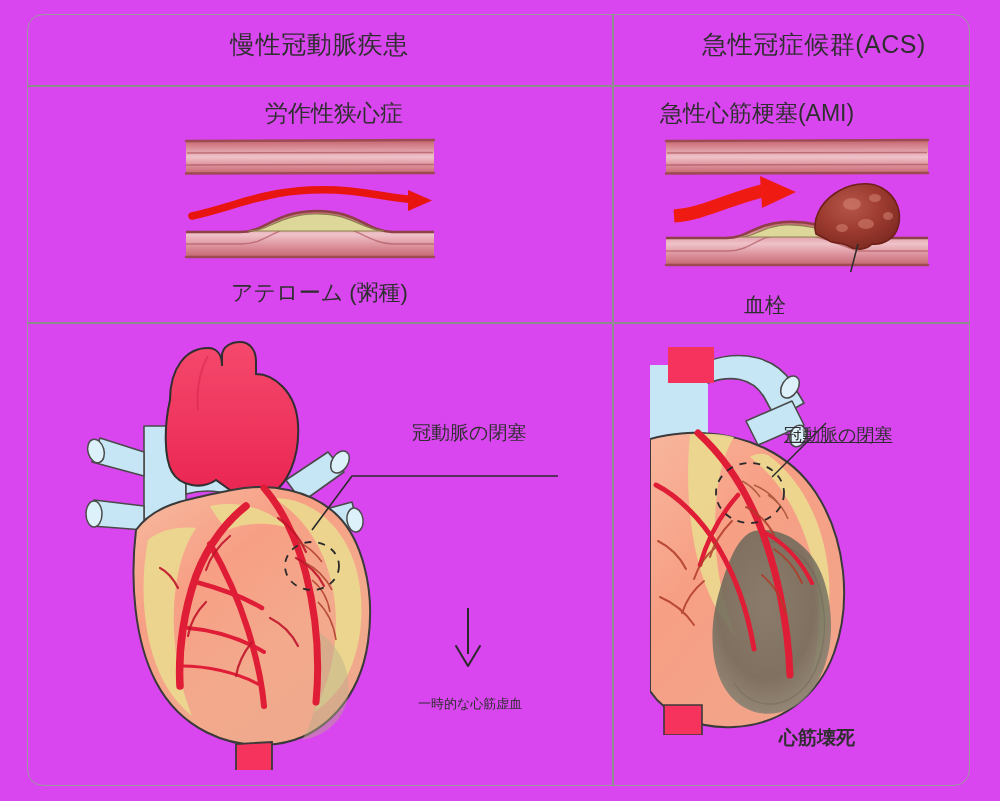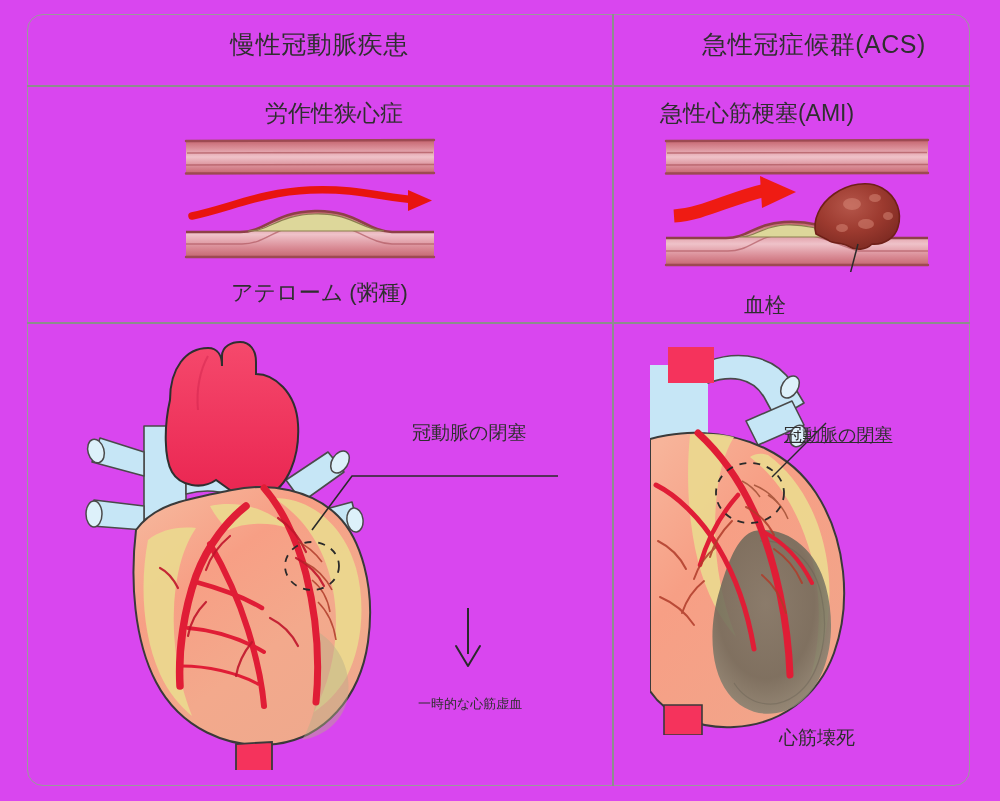--- a/index.html
+++ b/index.html
@@ -125,20 +125,21 @@
     white-space: nowrap;
     text-decoration: underline;
   }
   .lbl-necrosis {
     position: absolute;
     left: 779px;
     top: 725px;
     font-size: 19px;
     color: #2f2f2f;
     white-space: nowrap;
+    font-weight: bold;
   }
 
   
   .art {
     position: absolute;
     pointer-events: none;
   }
   #art-vessel-left   { left: 170px; top: 132px; width: 290px; height: 130px; }
   #art-vessel-right  { left: 652px; top: 132px; width: 300px; height: 140px; }
   #art-heart-left    { left: 60px;  top: 330px; width: 360px; height: 440px; }

